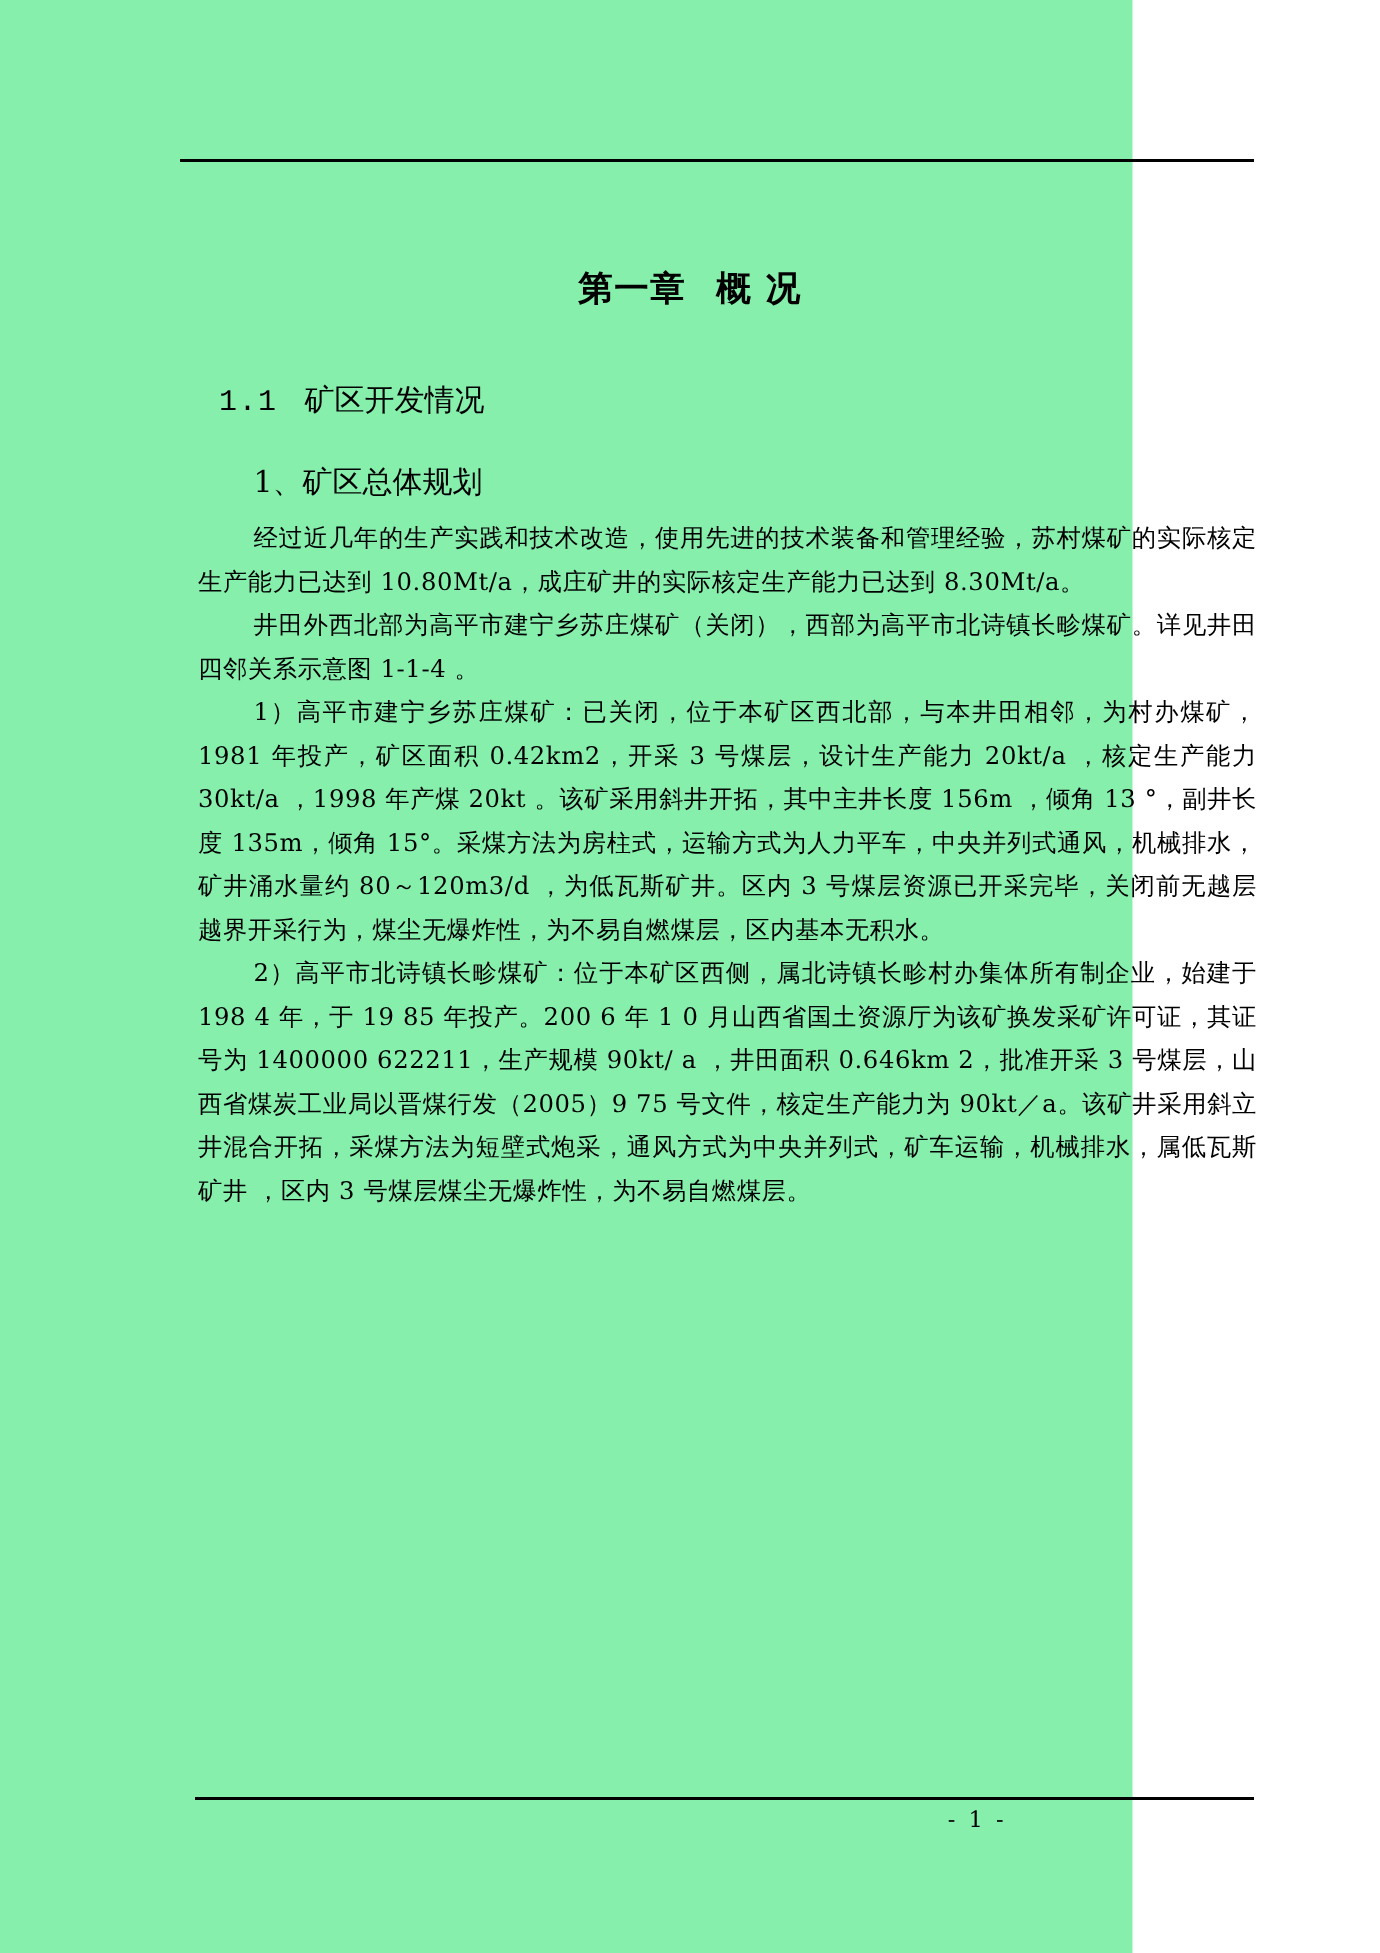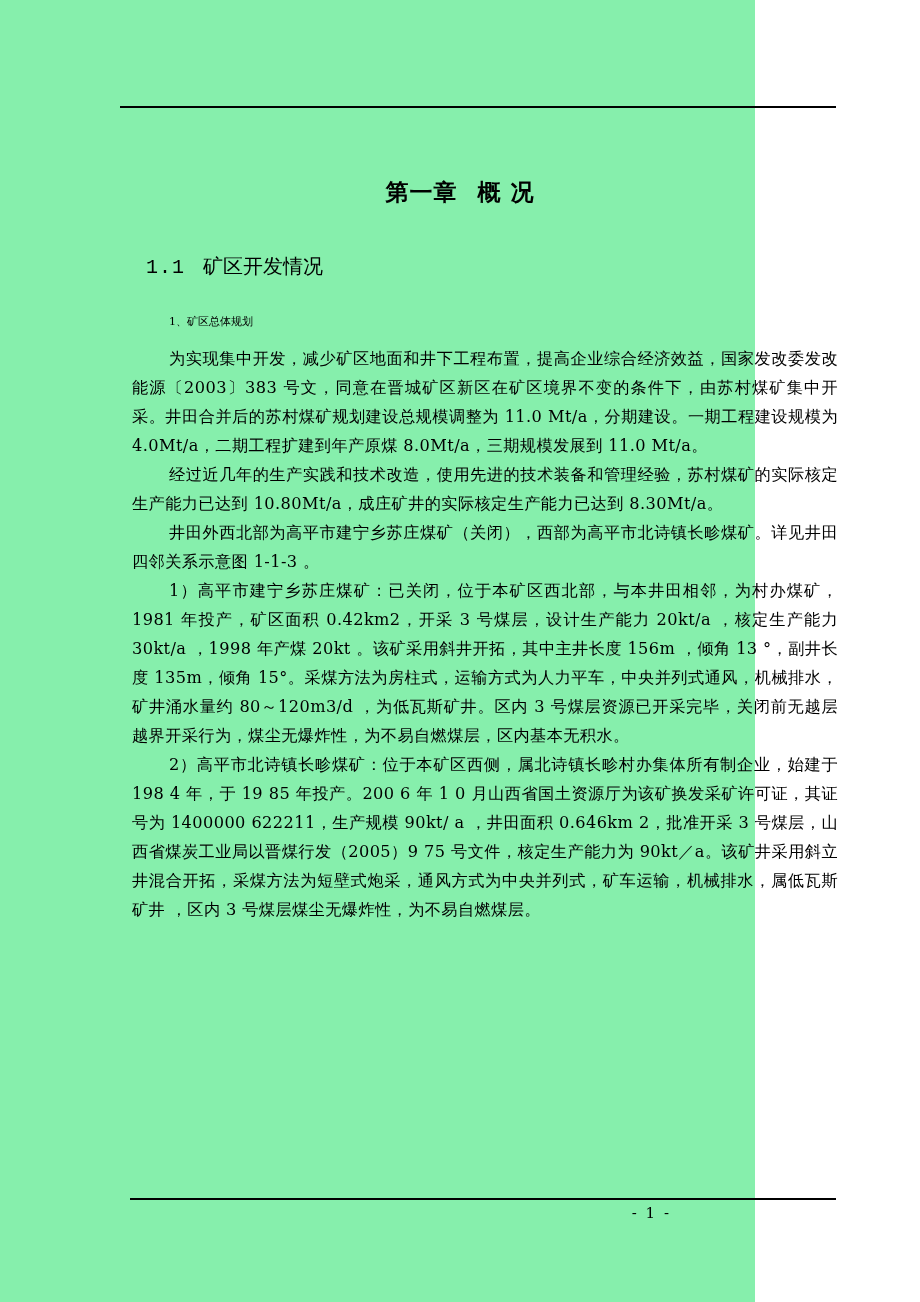--- a/index.html
+++ b/index.html
@@ -11,44 +11,43 @@
                    font-family: "DejaVu Sans", "Liberation Sans", sans-serif; font-weight: bold;
                    font-size: 23px; letter-spacing: 1px; }
   .chapter-title .gap { display: inline-block; width: 20px; }
   .section-title { position: absolute; left: 146px; top: 253px;
                    font-family: Liberation Mono, monospace;
                    font-size: 20px; }
   .section-title .num { margin-right: 18px; letter-spacing: 1px; }
   .body { position: absolute; left: 132px; top: 299px; width: 706px; }
   .p { font-size: 16.2px; line-height: 29px; margin: 0; text-align: justify;
        text-indent: 37px; letter-spacing: 0.4px; }
-  .sub { font-size: 11px; line-height: 29px; margin: 8px 0 8px 0; text-indent: 37px; }
+  .sub { font-size: 20px; line-height: 29px; margin: 8px 0 8px 0; text-indent: 37px; }
   .rule-bottom { position: absolute; left: 130px; top: 1198px; width: 706px; height: 2px; background: #000; }
   .page-num { position: absolute; right: 84px; top: 1204px; font-size: 15px; letter-spacing: 2px; }
 </style>
 </head>
 <body>
 
 <div class="page">
   <div class="rule-top"></div>
 
   <div class="chapter-title">
     <span>第一章</span><span class="gap"></span><span>概 况</span>
   </div>
 
   <div class="section-title">
     <span class="num">1.1</span><span>矿区开发情况</span>
   </div>
 
   <div class="body">
 
     <p class="sub">1、矿区总体规划</p>
-    <p class="p">为实现集中开发，减少矿区地面和井下工程布置，提高企业综合经济效益，国家发改委发改能源〔2003〕383 号文，同意在晋城矿区新区在矿区境界不变的条件下，由苏村煤矿集中开采。井田合并后的苏村煤矿规划建设总规模调整为 11.0 Mt/a，分期建设。一期工程建设规模为 4.0Mt/a，二期工程扩建到年产原煤 8.0Mt/a，三期规模发展到 11.0 Mt/a。</p>
     <p class="p">经过近几年的生产实践和技术改造，使用先进的技术装备和管理经验，苏村煤矿的实际核定生产能力已达到 10.80Mt/a，成庄矿井的实际核定生产能力已达到 8.30Mt/a。</p>
 
-    <p class="p">井田外西北部为高平市建宁乡苏庄煤矿（关闭），西部为高平市北诗镇长畛煤矿。详见井田四邻关系示意图 1-1-3 。</p>
+    <p class="p">井田外西北部为高平市建宁乡苏庄煤矿（关闭），西部为高平市北诗镇长畛煤矿。详见井田四邻关系示意图 1-1-4 。</p>
     <p class="p">1）高平市建宁乡苏庄煤矿：已关闭，位于本矿区西北部，与本井田相邻，为村办煤矿，1981 年投产，矿区面积 0.42km2，开采 3 号煤层，设计生产能力 20kt/a ，核定生产能力 30kt/a ，1998 年产煤 20kt 。该矿采用斜井开拓，其中主井长度 156m ，倾角 13 °，副井长度 135m，倾角 15°。采煤方法为房柱式，运输方式为人力平车，中央并列式通风，机械排水，矿井涌水量约 80～120m3/d ，为低瓦斯矿井。区内 3 号煤层资源已开采完毕，关闭前无越层越界开采行为，煤尘无爆炸性，为不易自燃煤层，区内基本无积水。</p>
     <p class="p">2）高平市北诗镇长畛煤矿：位于本矿区西侧，属北诗镇长畛村办集体所有制企业，始建于 198 4 年，于 19 85 年投产。200 6 年 1 0 月山西省国土资源厅为该矿换发采矿许可证，其证号为 1400000 622211，生产规模 90kt/ a ，井田面积 0.646km 2，批准开采 3 号煤层，山西省煤炭工业局以晋煤行发（2005）9 75 号文件，核定生产能力为 90kt／a。该矿井采用斜立井混合开拓，采煤方法为短壁式炮采，通风方式为中央并列式，矿车运输，机械排水，属低瓦斯矿井 ，区内 3 号煤层煤尘无爆炸性，为不易自燃煤层。</p>
   </div>
 
   <div class="rule-bottom"></div>
   <div class="page-num">- 1 -</div>
 </div>
 
 </body></html>

